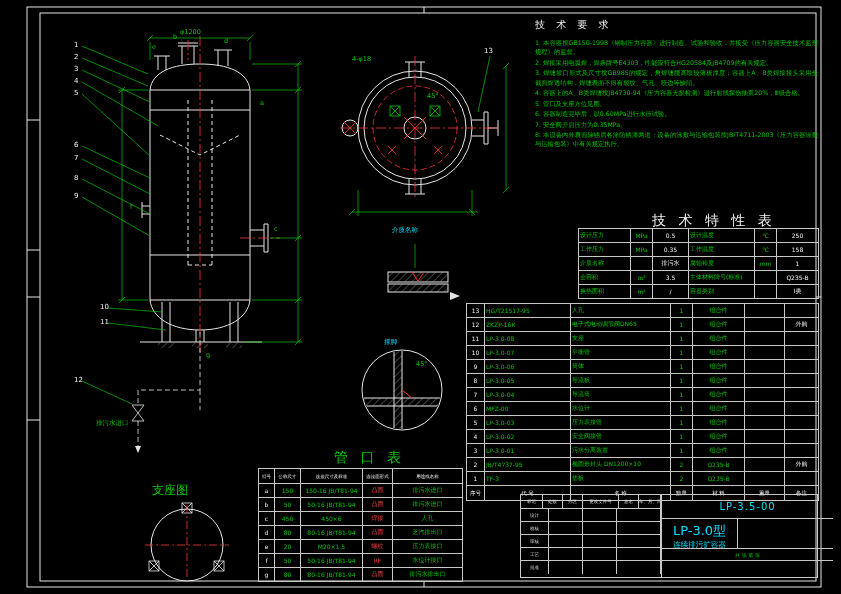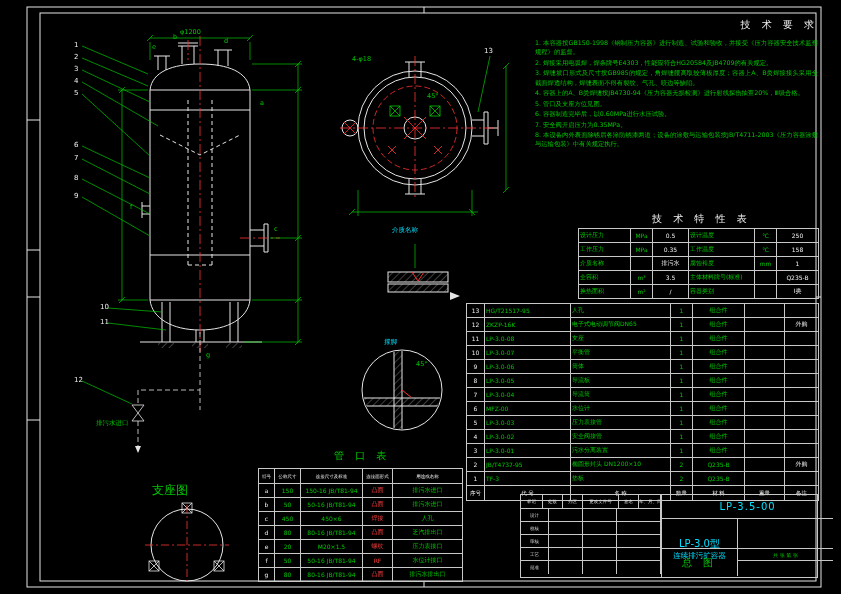--- a/index.html
+++ b/index.html
@@ -2,21 +2,21 @@
 <html><head>
 <meta charset="utf-8">
 <style>
   body{margin:0;background:#1a1a1a}
   .sheet{position:relative;width:841px;height:594px;background:#000;overflow:hidden;
          font-family:"DejaVu Sans",sans-serif}
   .abs{position:absolute}
   .lbl{position:absolute;font-size:6.5px;line-height:1.2;color:#00c800;white-space:nowrap}
   .g{color:#00c800}.w{color:#f0f0f0}.c{color:#00e0ff}.r{color:#ff3c3c}
   .co{position:absolute;color:#f0f0f0;font-size:7px;line-height:1}
-  .ttl{position:absolute;font-size:10px;letter-spacing:4px;white-space:nowrap}
+  .ttl{position:absolute;font-size:14px;letter-spacing:4px;white-space:nowrap}
   table.cad{border-collapse:collapse;table-layout:fixed;font-size:6px;color:#00c800}
   .cad td{border:1px solid #c8c8c8;padding:0 1px;height:13px;overflow:hidden;
           white-space:nowrap;text-align:center;font-weight:normal}
   .cad td.lft{text-align:left}
   .cad tr.hdr td{height:14px;color:#f0f0f0;font-size:5.5px}
   .req-item{color:#00c800;font-size:6.3px;line-height:1.5;margin-bottom:1px;text-align:justify}
   .tbc{box-sizing:border-box;border-right:1px solid #c8c8c8;text-align:center;overflow:hidden;white-space:nowrap}
   .tbl-lbl{font-size:4.5px;color:#dddddd;line-height:14px}
 </style>
 </head>
@@ -158,21 +158,21 @@
 <span class="lbl" style="left:180px;top:29px">φ1200</span>
 <span class="lbl" style="left:352px;top:56px">4-φ18</span>
 <span class="lbl" style="left:427px;top:93px">45°</span>
 <span class="lbl" style="left:416px;top:361px">45°</span>
 <span class="lbl c" style="left:392px;top:227px;color:#00e0ff">介质名称</span>
 <span class="lbl c" style="left:384px;top:339px;color:#00e0ff">撑脚</span>
 <span class="lbl" style="left:96px;top:420px">排污水进口</span>
 <span class="lbl" style="left:152px;top:483px;font-size:12px">支座图</span>
 
 <div class="abs" style="left:535px;top:18px;width:283px">
-  <div class="w" style="font-size:10px;letter-spacing:4px;text-align:right">技 术 要 求</div>
+  <div class="w" style="font-size:10px;letter-spacing:4px;text-align:left">技 术 要 求</div>
   <div style="margin-top:6px">
 
       <div class="req-item">1. 本容器按GB150-1998《钢制压力容器》进行制造、试验和验收，并接受《压力容器安全技术监察规程》的监督。</div>
 
       <div class="req-item">2. 焊接采用电弧焊，焊条牌号E4303，性能应符合HG20584及JB4709的有关规定。</div>
 
       <div class="req-item">3. 焊缝坡口形式及尺寸按GB985的规定，角焊缝腰高取较薄板厚度；容器上A、B类焊接接头采用全截面焊透结构，焊缝表面不得有裂纹、气孔、咬边等缺陷。</div>
 
       <div class="req-item">4. 容器上的A、B类焊缝按JB4730-94《压力容器无损检测》进行射线探伤抽查20%，Ⅲ级合格。</div>
 
@@ -518,26 +518,25 @@
       <div class="tbc" style="width:34px"></div>
           <div class="tbc" style="width:34px"></div>
           <div class="tbc" style="width:44px"></div>
     </div>
   </div>
 
   <div class="abs" style="left:140px;top:0;width:172px;height:82px;border-left:1px solid #c8c8c8;box-sizing:border-box">
     <div class="c" style="height:24px;border-bottom:1px solid #c8c8c8;box-sizing:border-box;display:flex;align-items:center;justify-content:center;font-size:10px;letter-spacing:1px">LP-3.5-00</div>
     <div style="height:30px;border-bottom:1px solid #c8c8c8;box-sizing:border-box;display:flex">
       <div class="c" style="width:76px;border-right:1px solid #c8c8c8;box-sizing:border-box;text-align:center">
-        <div style="font-size:10px;margin-top:18px">LP-3.0型</div>
+        <div style="font-size:13px;margin-top:3px">LP-3.0型</div>
         <div style="font-size:7.5px">连续排污扩容器</div>
       </div>
     </div>
     <div style="height:27px;display:flex">
-      <div class="g" style="width:76px;border-right:1px solid #c8c8c8;box-sizing:border-box;font-size:10px;letter-spacing:4px;text-align:center;line-height:27px">总 图</div>
       <div style="flex:1">
         <div class="g" style="height:12px;border-bottom:1px solid #c8c8c8;box-sizing:border-box;font-size:5px;text-align:center;line-height:12px">共 张 第 张</div>
       </div>
     </div>
   </div>
 </div>
 
 </div>
 
 </body></html>

